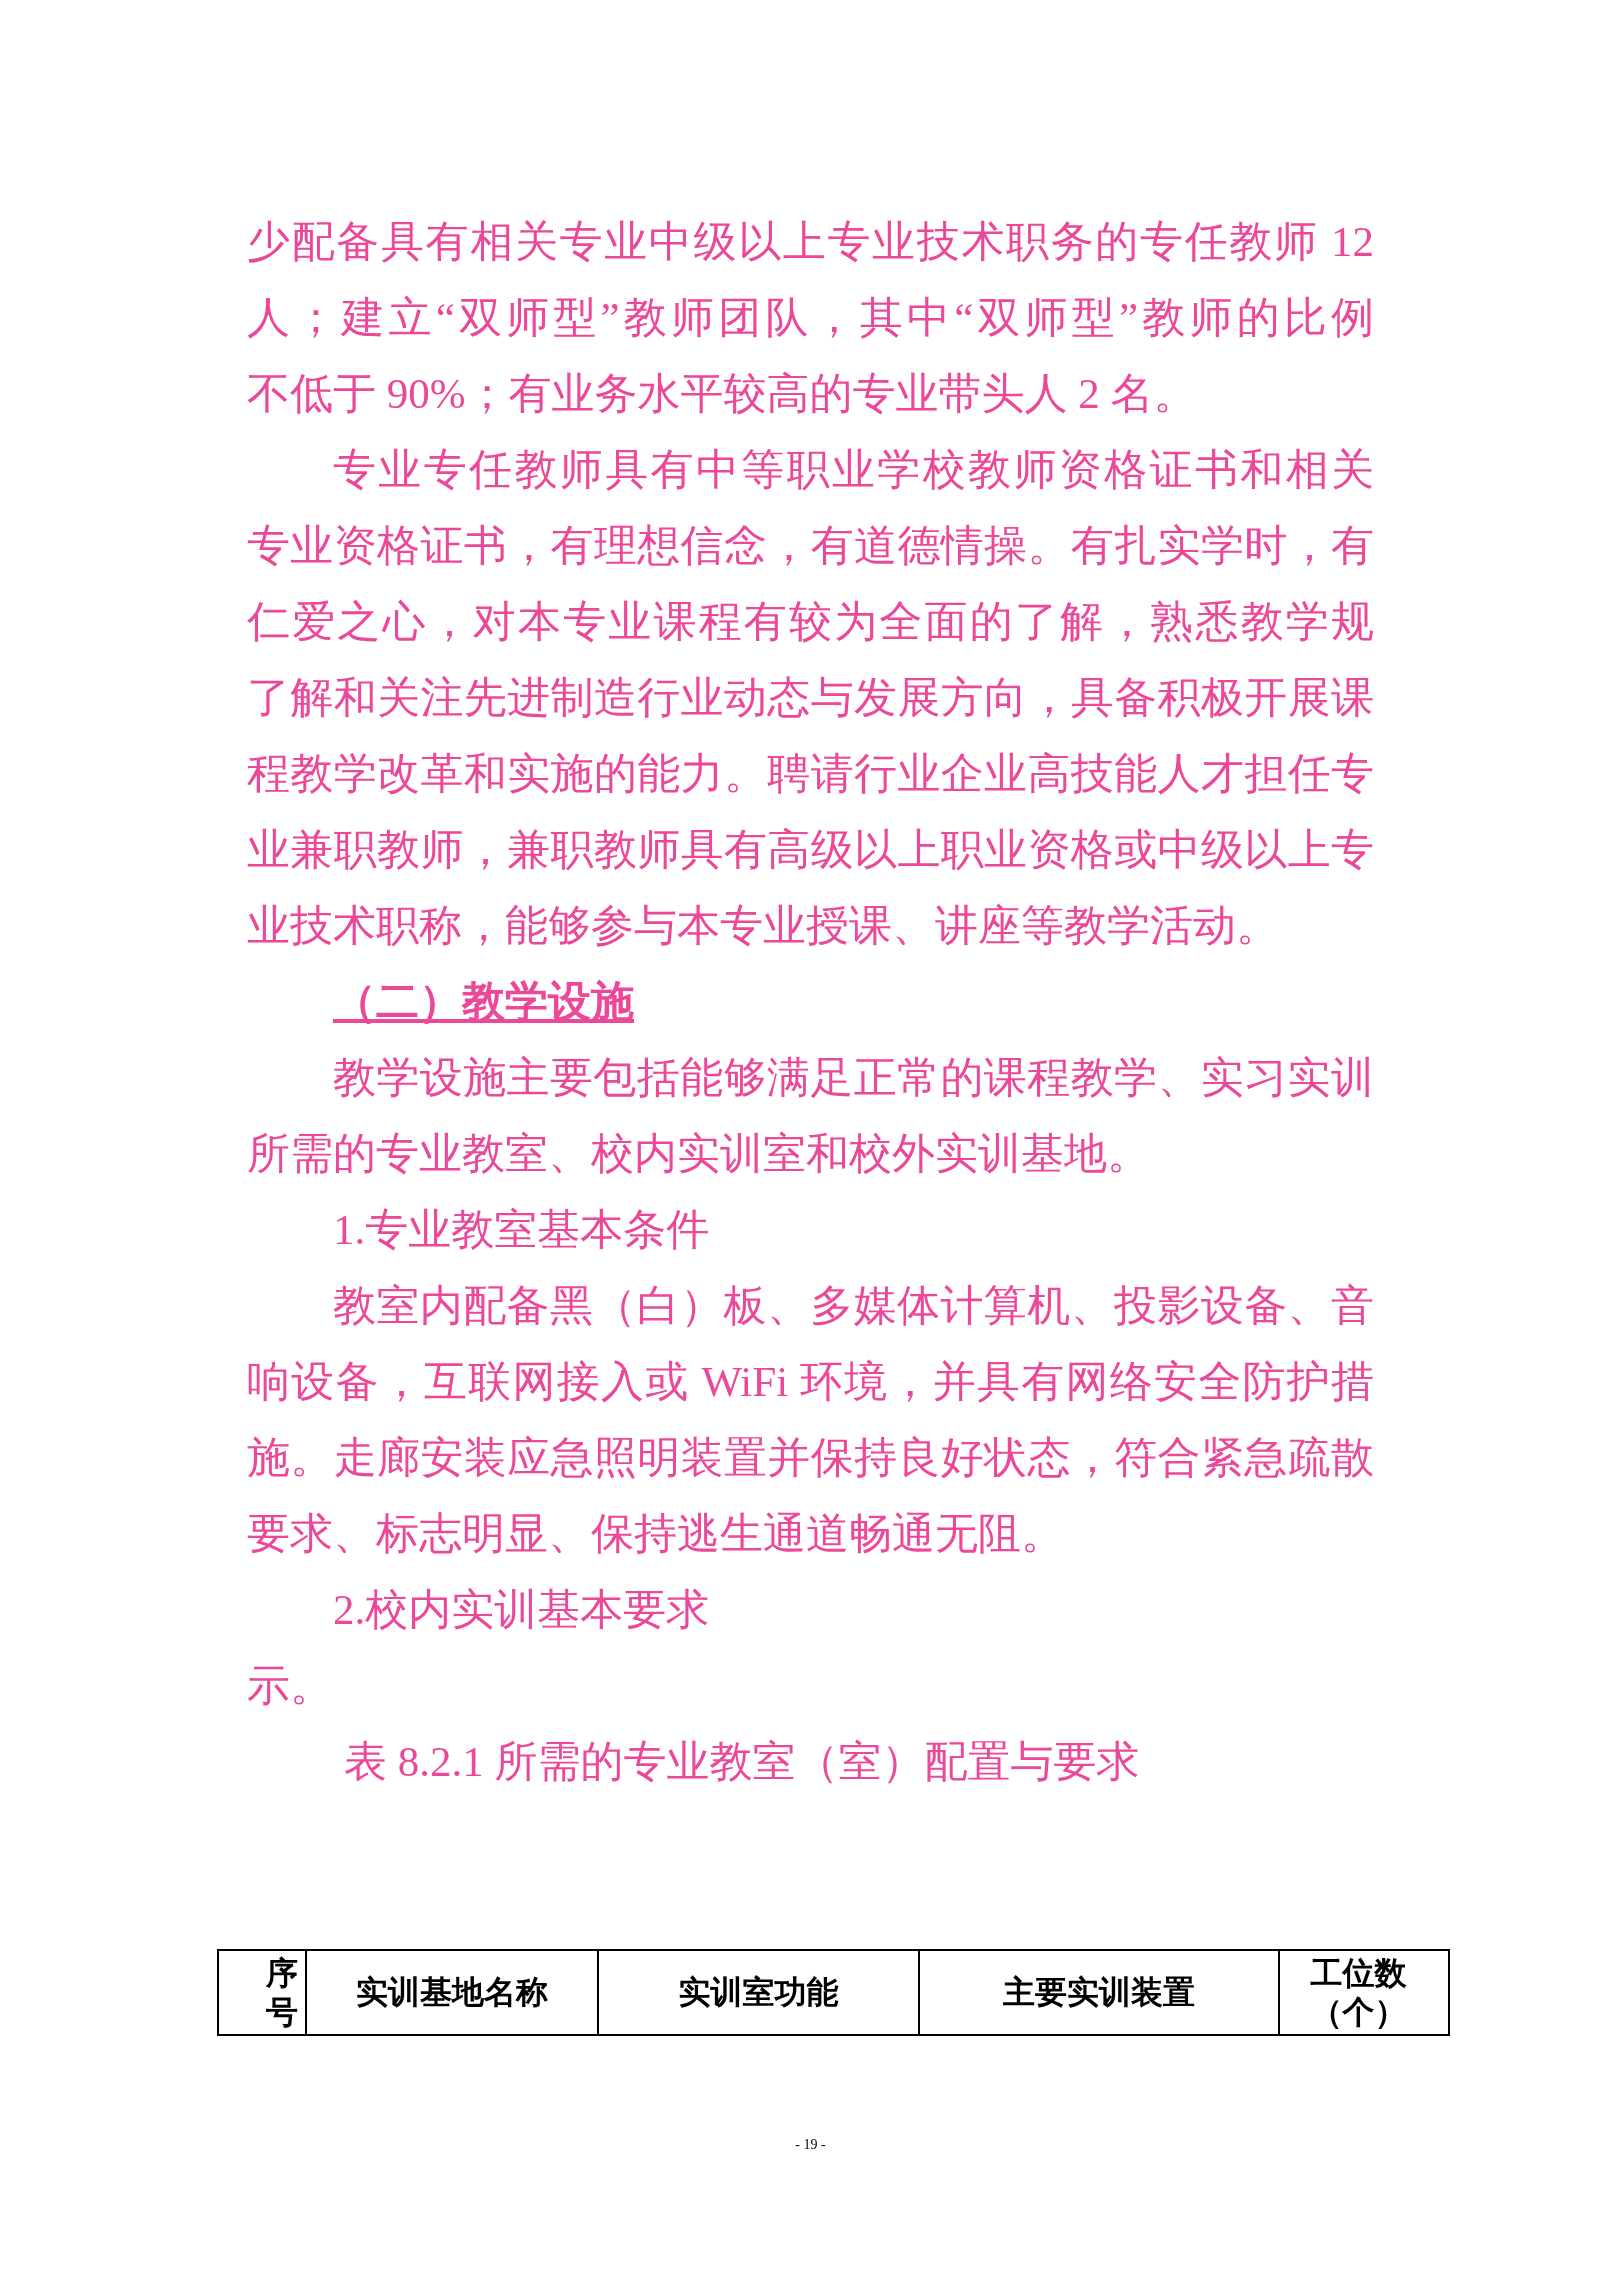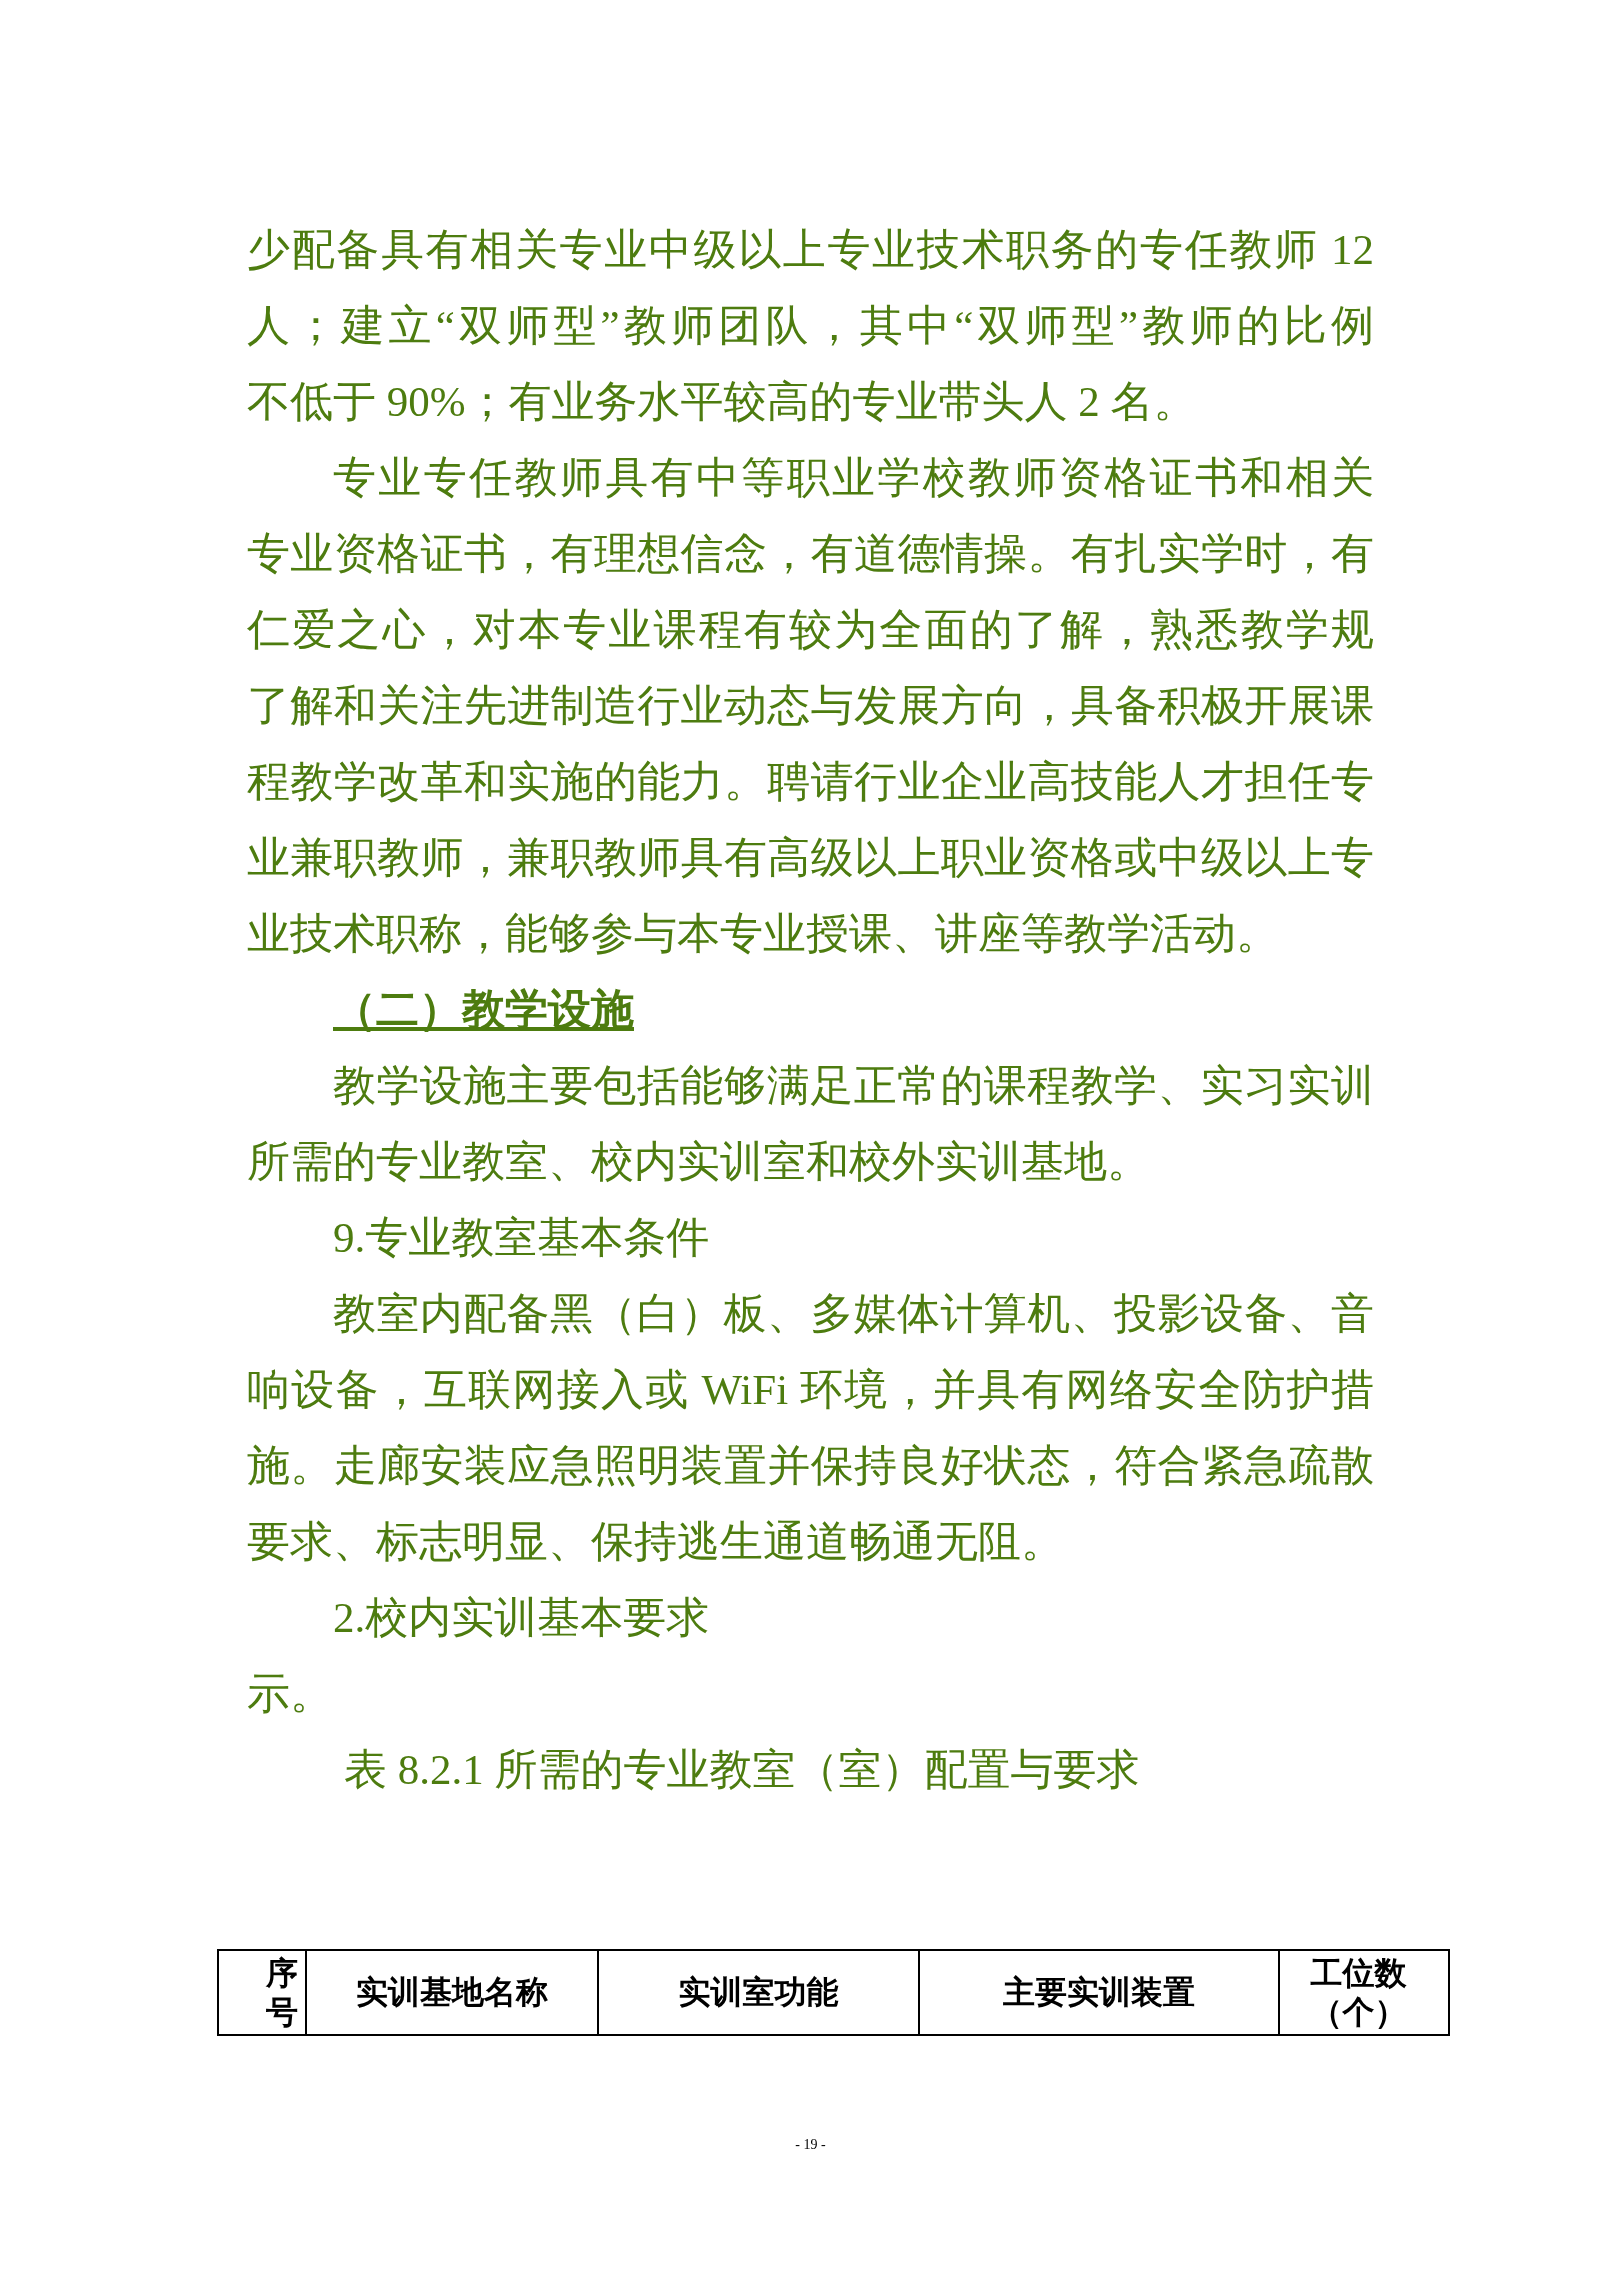--- a/index.html
+++ b/index.html
@@ -12,25 +12,25 @@
     width: 1621px;
     height: 2293px;
     background: #ffffff;
     color: #000000;
     font-family: "Liberation Serif", "DejaVu Serif", serif;
     overflow: hidden;
   }
   .body-text {
     position: absolute;
     left: 247px;
-    top: 212px;
+    top: 204px;
     width: 1127px;
     font-size: 43px;
     line-height: 76px;
-    color: #4d7c0f;
+    color: #ec4899;
     white-space: nowrap;
   }
   .ln {
     height: 76px;
     white-space: normal;
     overflow: hidden;
   }
   .jf {
     text-align: justify;
     text-align-last: justify;
@@ -99,21 +99,21 @@
     <div class="ln jf ind">专业专任教师具有中等职业学校教师资格证书和相关</div>
     <div class="ln jf">专业资格证书，有理想信念，有道德情操。有扎实学时，有</div>
     <div class="ln jf">仁爱之心，对本专业课程有较为全面的了解，熟悉教学规律，</div>
     <div class="ln jf">了解和关注先进制造行业动态与发展方向，具备积极开展课</div>
     <div class="ln jf">程教学改革和实施的能力。聘请行业企业高技能人才担任专</div>
     <div class="ln jf">业兼职教师，兼职教师具有高级以上职业资格或中级以上专</div>
     <div class="ln">业技术职称，能够参与本专业授课、讲座等教学活动。</div>
     <div class="ln ind bold">（二）教学设施</div>
     <div class="ln jf ind">教学设施主要包括能够满足正常的课程教学、实习实训</div>
     <div class="ln">所需的专业教室、校内实训室和校外实训基地。</div>
-    <div class="ln ind">9.专业教室基本条件</div>
+    <div class="ln ind">1.专业教室基本条件</div>
     <div class="ln jf ind">教室内配备黑（白）板、多媒体计算机、投影设备、音</div>
     <div class="ln jf">响设备，互联网接入或 WiFi 环境，并具有网络安全防护措</div>
     <div class="ln jf">施。走廊安装应急照明装置并保持良好状态，符合紧急疏散</div>
     <div class="ln">要求、标志明显、保持逃生通道畅通无阻。</div>
     <div class="ln ind">2.校内实训基本要求</div>
     <div class="ln">示。</div>
     <div class="ln cap">表 8.2.1 所需的专业教室（室）配置与要求</div>
   </div>
 
   <div class="tbl">

